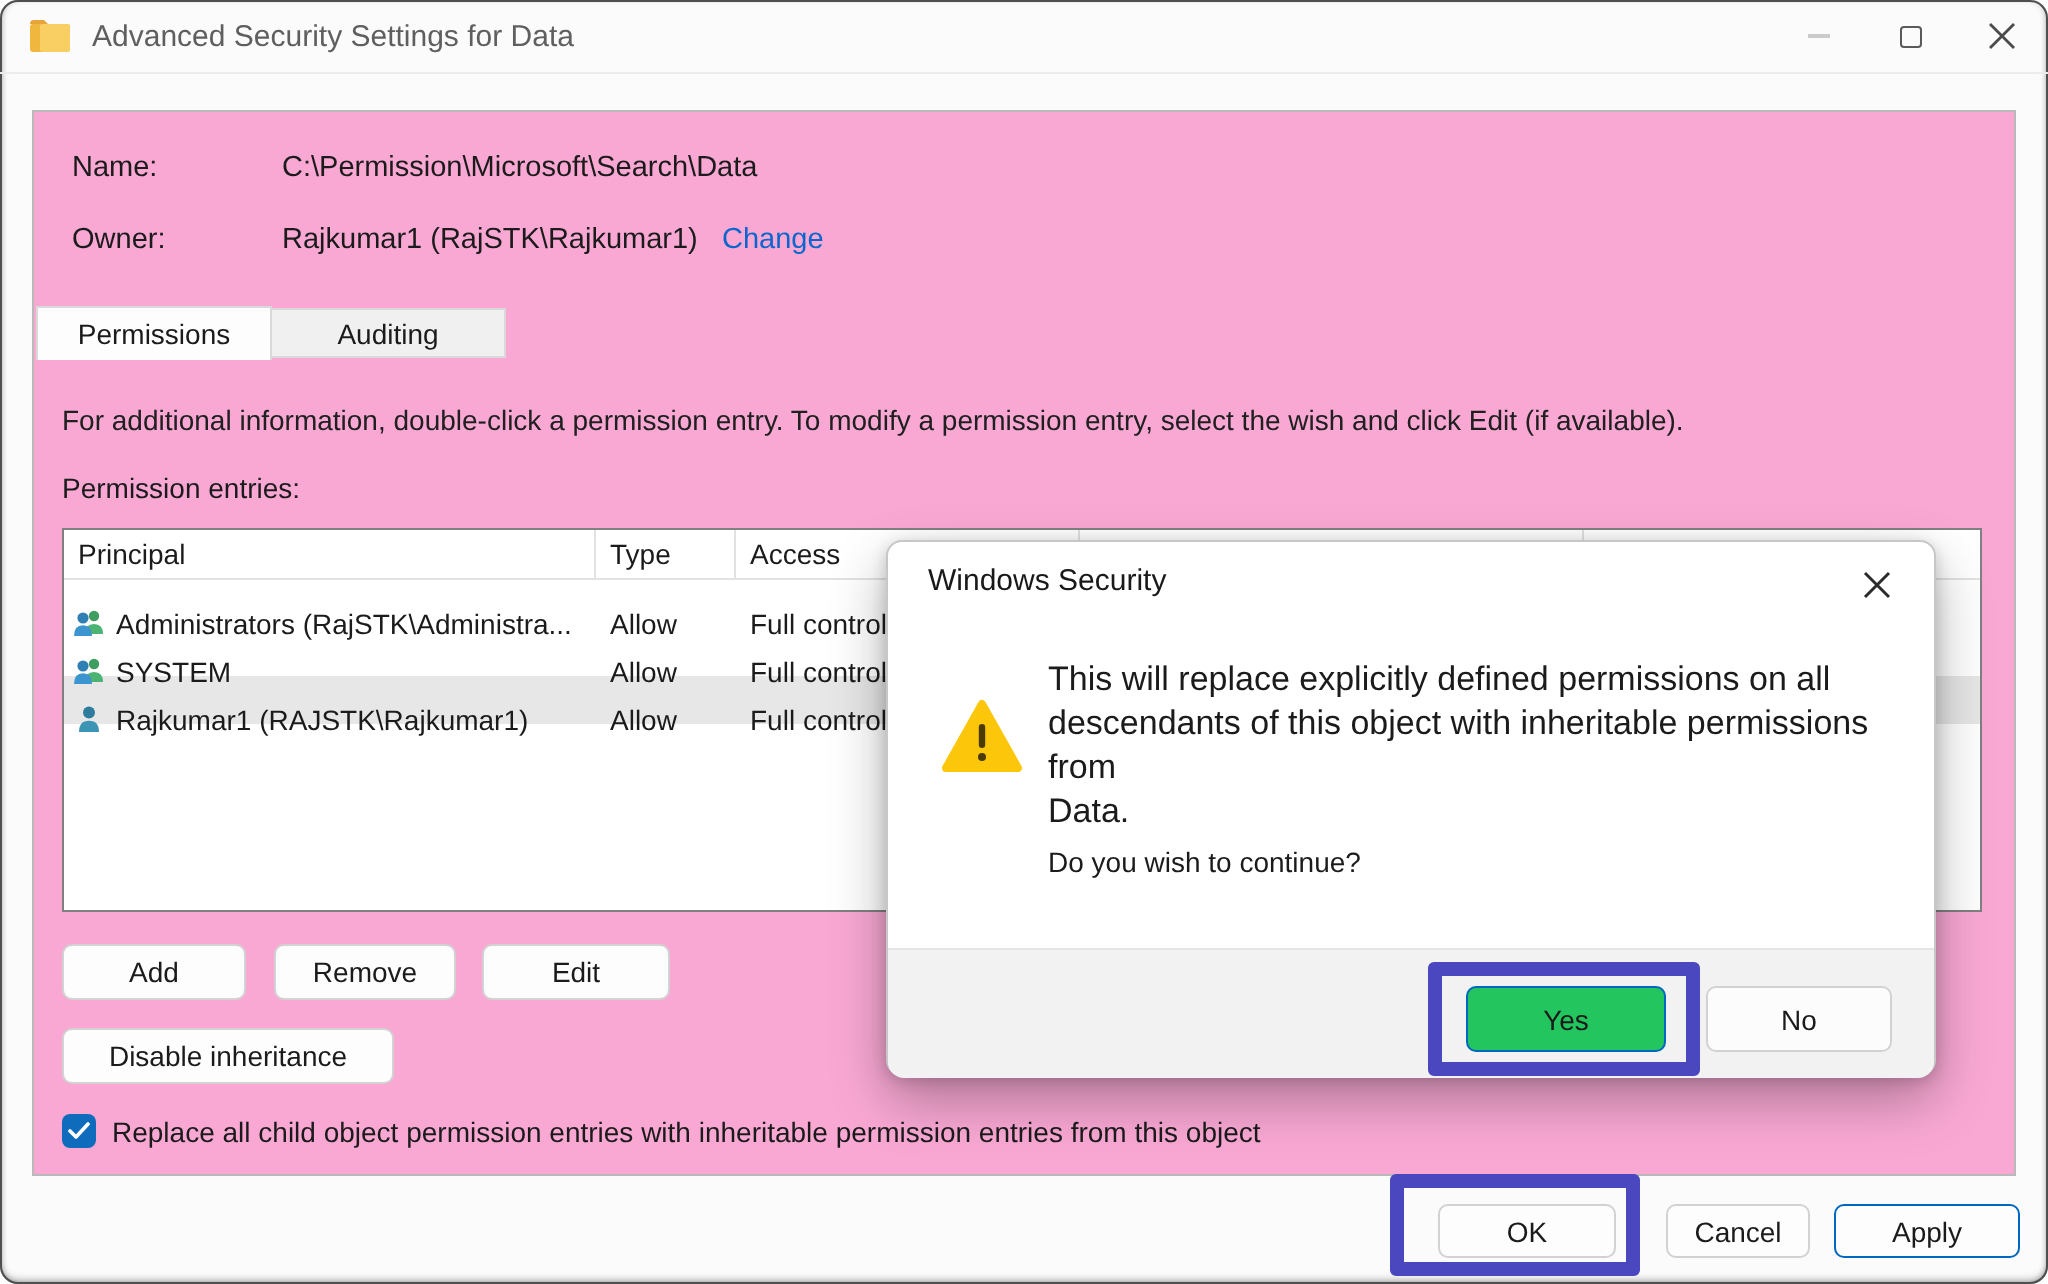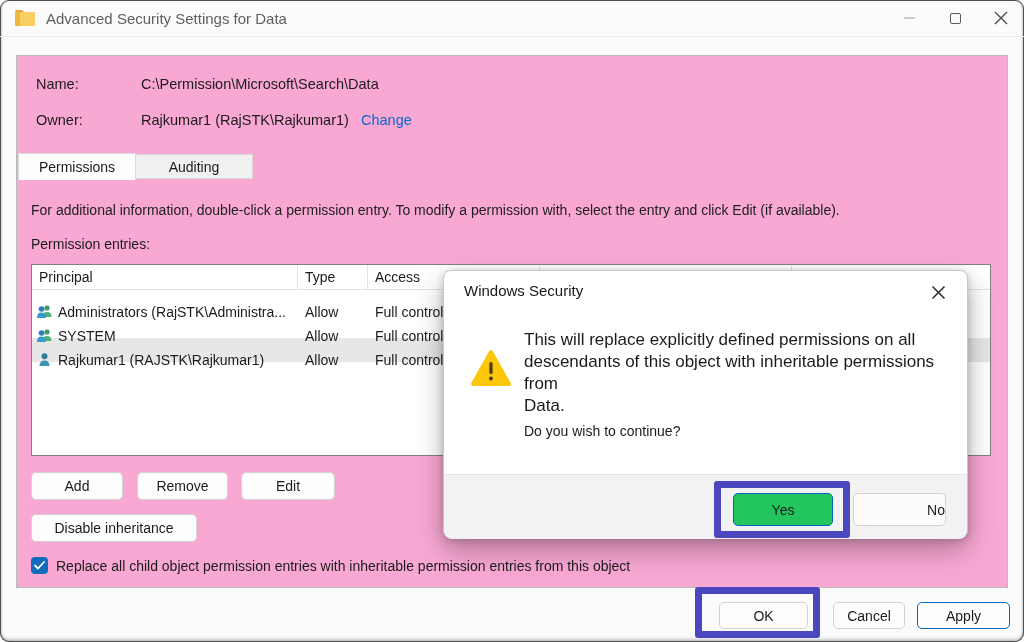--- a/index.html
+++ b/index.html
@@ -91,21 +91,21 @@
   .dialog-title { position:absolute; left:20px; top:11px; font-size:15px; color:#191919; }
   .dialog-close { position:absolute; right:14px; top:8px; width:30px; height:26px;
     display:flex; align-items:center; justify-content:center; cursor:pointer; }
   .warning-icon { position:absolute; left:26px; top:78px; }
   .dialog-message { position:absolute; left:80px; top:58px; width:440px;
     font-size:17px; line-height:22px; white-space:pre-line; color:#1b1b1b; }
   .dialog-question { position:absolute; left:80px; top:152px; font-size:14px; }
   .dialog-footer { position:absolute; left:0; top:203px; width:100%; height:65px;
     background:#f2f2f2; border-top:1px solid #e4e4e4; border-radius:0 0 8px 8px; }
   .btn-yes { left:289px; top:222px; width:100px; height:33px; background:#22c55e; }
-  .btn-no { left:409px; top:222px; width:93px; height:33px; background:#fcfcfc;justify-content:flex-end; }
+  .btn-no { left:409px; top:222px; width:93px; height:33px; background:#fcfcfc; }
 
   
   .annotation { position:absolute; border:7px solid #4b48bf; border-radius:3px;
     pointer-events:none; z-index:50; background:transparent; }
   .anno-yes { left:714px; top:481px; width:136px; height:57px; }
   .anno-ok { left:695px; top:587px; width:125px; height:51px; }
 </style>
 </head>
 <body>
 
@@ -142,21 +142,21 @@
     <span class="fld-value" style="left:124px; top:56px;">Rajkumar1 (RajSTK\Rajkumar1)</span>
     <span class="fld-value link" style="left:344px; top:56px;">Change</span>
 
     <div class="tab active" style="left:1px;">
         <span>Permissions</span>
       </div>
     <div class="tab" style="left:118px;">
         <span>Auditing</span>
       </div>
 
-    <div class="info-text">For additional information, double-click a permission entry. To modify a permission with, select the entry and click Edit (if available).</div>
+    <div class="info-text">For additional information, double-click a permission entry. To modify a permission entry, select the wish and click Edit (if available).</div>
     <div class="entries-label">Permission entries:</div>
 
     <div class="ptable">
       <div class="thead">
         <div class="th col-principal">
             <span>Principal</span>
           </div>
         <div class="th col-type">
             <span>Type</span>
           </div>

